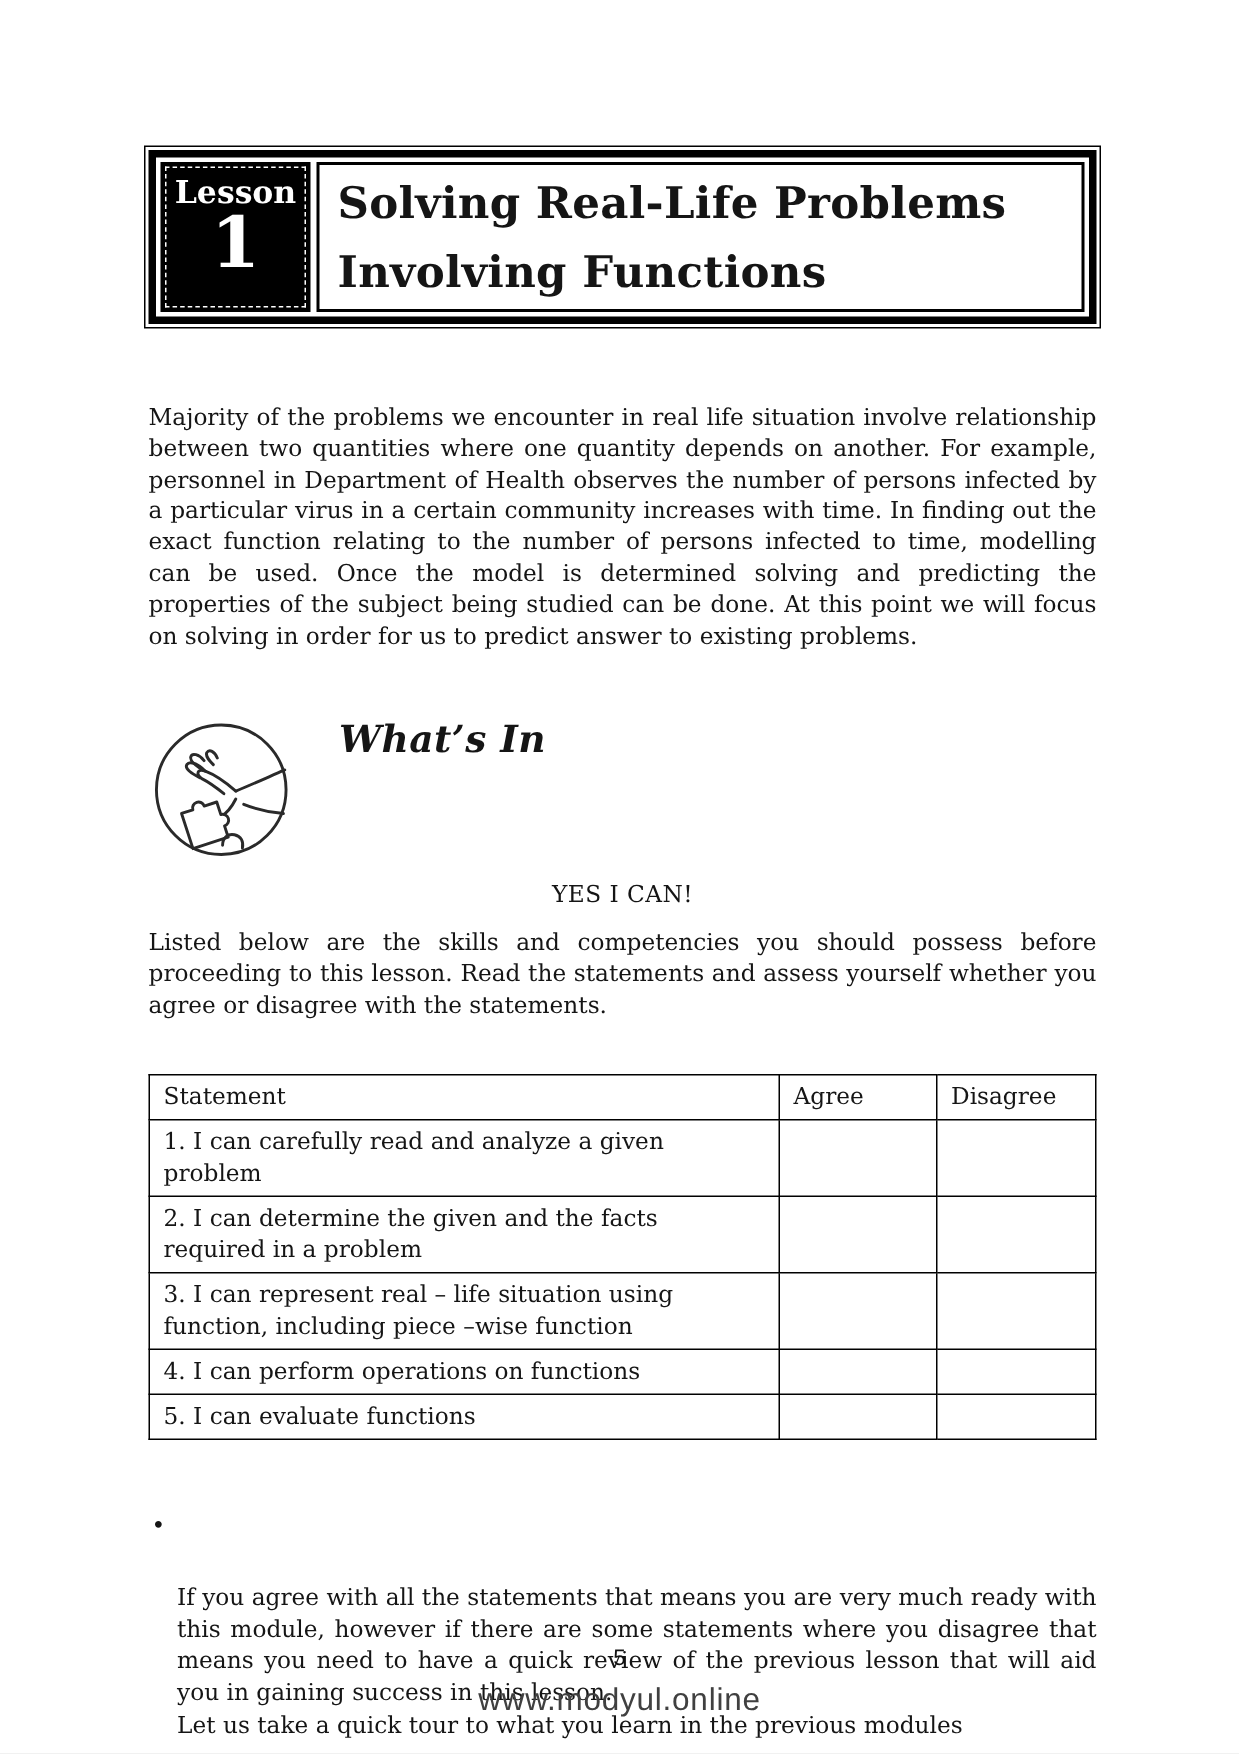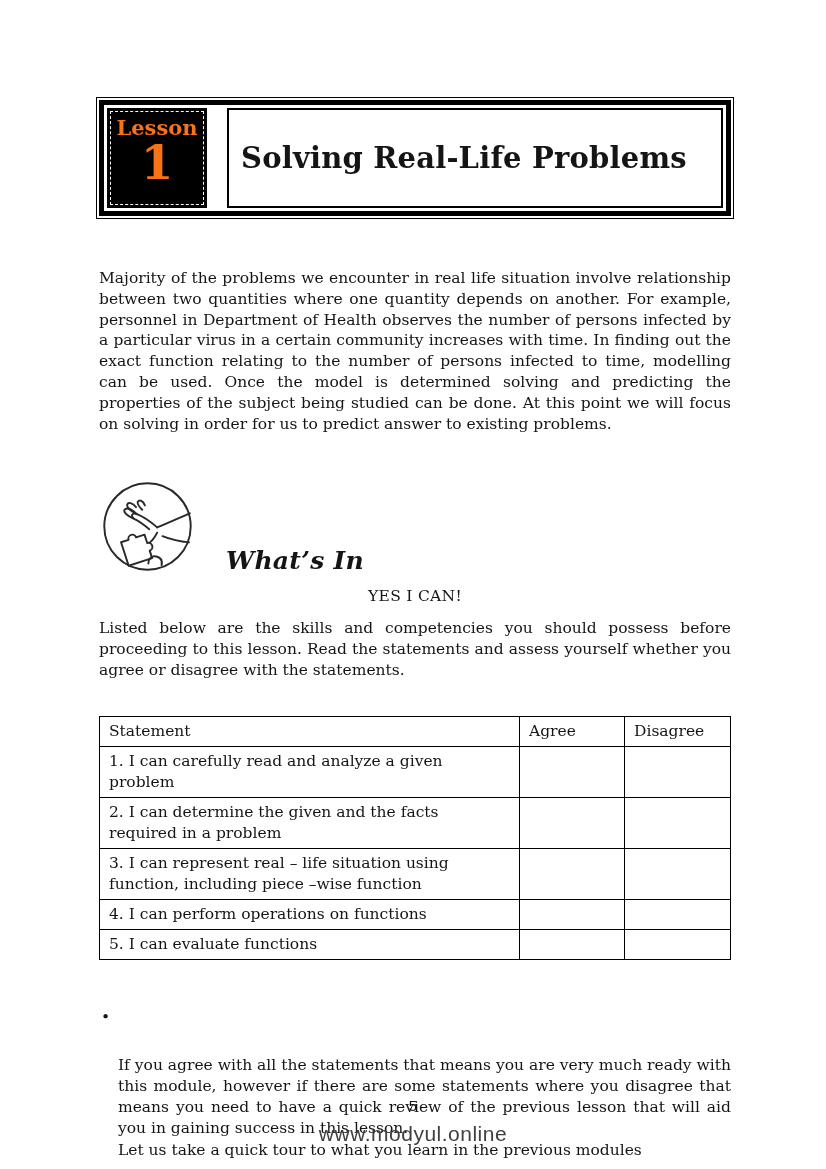--- a/index.html
+++ b/index.html
@@ -26,39 +26,39 @@
     outline: 1px solid #000;
     outline-offset: 2px;
     padding: 3px;
     display: flex;
     background: #fff;
   }
   .lesson-cell {
     width: 100px;
     min-height: 100px;
     background: #000;
-    color: #f97316;
+    color: #ffffff;
     outline: 1px dashed #fff;
     outline-offset: -4px;
     display: flex;
     flex-direction: column;
     align-items: center;
     justify-content: flex-start;
     padding-top: 8px;
   }
   .lesson-label { font-size: 21px; font-weight: bold; line-height: 1.1; }
   .lesson-number { font-size: 47px; font-weight: bold; line-height: 1.0; }
   .title-cell {
     flex: 1;
-    margin-left: 20px;
+    margin-left: 4px;
     border: 2px solid #000;
     padding: 6px 20px 6px 12px;
     display: flex;
     flex-direction: column;
-    justify-content: center;
+    justify-content: space-between;
   }
   .title-line {
     font-size: 29px;
     font-weight: bold;
     line-height: 1.32;
     letter-spacing: 0.2px;
     white-space: nowrap;
   }
 
   
@@ -66,21 +66,21 @@
     margin-top: 52px;
     font-size: 15.5px;
     line-height: 20.8px;
     text-align: justify;
   }
 
   
   .whats-in-row {
     margin-top: 44px;
     display: flex;
-    align-items: flex-end;
+    align-items: flex-start;
   }
   .whats-in-icon { width: 97px; height: 97px; flex: 0 0 auto; }
   .whats-in-heading {
     margin-left: 30px;
     font-size: 25px;
     font-weight: bold;
     font-style: italic;
     letter-spacing: 0.3px;
   }
 
@@ -156,20 +156,21 @@
 <div class="page">
   <div class="content">
 
     <div class="banner">
       <div class="lesson-cell">
         <div class="lesson-label">Lesson</div>
         <div class="lesson-number">1</div>
       </div>
       <div class="title-cell">
         <div class="title-line">Solving Real-Life Problems</div>
+        <div class="title-line">Involving Functions</div>
       </div>
     </div>
 
     <p class="intro">Majority of the problems we encounter in real life situation involve relationship between two quantities where one quantity depends on another. For example, personnel in Department of Health observes the number of persons infected by a particular virus in a certain community increases with time. In finding out the exact function relating to the number of persons infected to time, modelling can be used. Once the model is determined solving and predicting the properties of the subject being studied can be done. At this point we will focus on solving in order for us to predict answer to existing problems.</p>
 
     <div class="whats-in-row">
       <svg class="whats-in-icon" viewBox="0 0 110 110" fill="none" stroke="#2a2a2a" stroke-width="2.2" stroke-linecap="round" stroke-linejoin="round">
         <circle cx="55" cy="55" r="49"></circle>
 
         <path d="M103,40 C87,47 76,52 66,56"></path>

